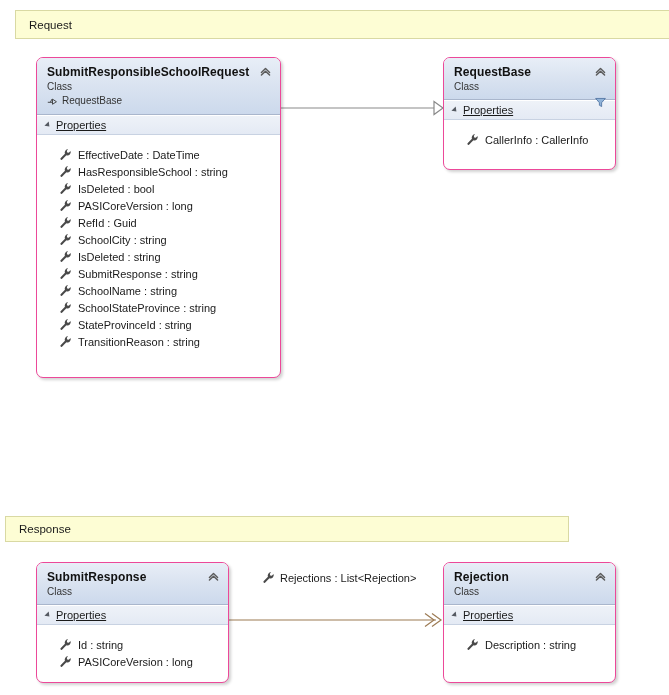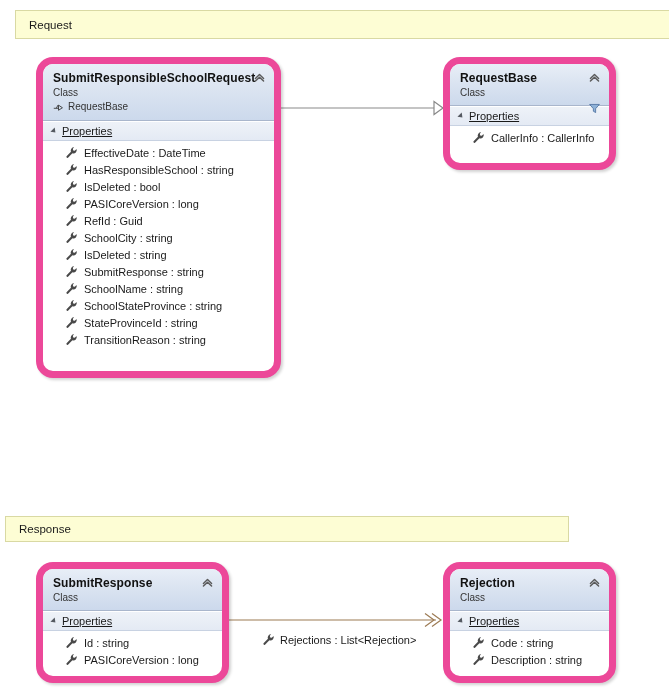--- a/index.html
+++ b/index.html
@@ -32,22 +32,22 @@
     transform: translateY(-50%);
     font-size: 11.5px;
     color: #1a1a1a;
     white-space: nowrap;
   }
 
   
   .classbox {
     position: absolute;
     box-sizing: border-box;
-    border: 7px solid #ec4899;
-    border-radius: 17px;
+    border: 1px solid #ec4899;
+    border-radius: 7px;
     background: #ffffff;
     box-shadow: 2px 2px 3px rgba(0,0,0,0.18);
     overflow: hidden;
   }
   .cb-header {
     position: relative;
     background: linear-gradient(to bottom, #e8eef7 0%, #dbe4f1 45%, #ccd9ec 100%);
     border-bottom: 1px solid #a9b6cc;
     padding: 7px 10px 6px 10px;
     box-sizing: border-box;
@@ -110,21 +110,21 @@
   }
   .tri {
     width: 0; height: 0;
     border-left: 4px solid #555a62;
     border-top: 3.5px solid transparent;
     border-bottom: 3.5px solid transparent;
     flex: 0 0 auto;
     transform: rotate(45deg);
   }
   .cb-members {
-    padding: 3px 0 6px 0;
+    padding: 11px 0 6px 0;
   }
   .member {
     display: flex;
     align-items: center;
     gap: 6px;
     padding: 0 8px 0 22px;
     height: 17px;
     font-size: 11px;
     color: #1a1a1a;
     white-space: nowrap;
@@ -159,21 +159,21 @@
   <line x1="281" y1="108" x2="434" y2="108" stroke="#8a8a8a" stroke-width="1.2"></line>
   <polygon points="434,101.5 443,108 434,114.5" fill="#ffffff" stroke="#8a8a8a" stroke-width="1.2"></polygon>
 </svg>
 
 <svg class="conn" style="left:0;top:0;width:669px;height:695px" viewBox="0 0 669 695">
   <line x1="229" y1="620" x2="436" y2="620" stroke="#9c7a53" stroke-width="1.2"></line>
   <path d="M425,613.5 L434,620 L425,626.5" fill="none" stroke="#9c7a53" stroke-width="1.2"></path>
   <path d="M432,613.5 L441,620 L432,626.5" fill="none" stroke="#9c7a53" stroke-width="1.2"></path>
 </svg>
 
-<div class="assoc-label" style="left:262px; top:633px;">
+<div class="assoc-label" style="left:262px; top:571px;">
   <svg class="wrench" viewBox="0 0 16 16">
     <path d="M11.3 1.6a4.1 4.1 0 0 0-4.0 5.6L1.9 12.6a1.3 1.3 0 0 0 1.8 1.8l5.4-5.4a4.1 4.1 0 0 0 5.1-5.3l-2.2 2.2-1.9-.5-.5-1.9z" fill="#4a4a4a"></path>
   </svg>
   <span>Rejections : List&lt;Rejection&gt;</span>
 </div>
 
 <div id="classes-layer">
     <div class="classbox" style="left: 36px; top: 57px; width: 245px; height: 321px;">
       <div class="cb-header">
         <div class="cb-title">SubmitResponsibleSchoolRequest</div>
@@ -334,23 +334,17 @@
       </div>
       <div class="cb-section">
         <span class="tri"></span>
         <span>Properties</span>
       </div>
       <div class="cb-members">
         <div class="member">
           <svg class="wrench" viewBox="0 0 16 16">
             <path d="M11.3 1.6a4.1 4.1 0 0 0-4.0 5.6L1.9 12.6a1.3 1.3 0 0 0 1.8 1.8l5.4-5.4a4.1 4.1 0 0 0 5.1-5.3l-2.2 2.2-1.9-.5-.5-1.9z" fill="#4a4a4a"></path>
           </svg>
-          <span>Code : string</span>
-        </div>
-        <div class="member">
-          <svg class="wrench" viewBox="0 0 16 16">
-            <path d="M11.3 1.6a4.1 4.1 0 0 0-4.0 5.6L1.9 12.6a1.3 1.3 0 0 0 1.8 1.8l5.4-5.4a4.1 4.1 0 0 0 5.1-5.3l-2.2 2.2-1.9-.5-.5-1.9z" fill="#4a4a4a"></path>
-          </svg>
           <span>Description : string</span>
         </div>
       </div>
     </div>
   </div>
 
 </body></html>

